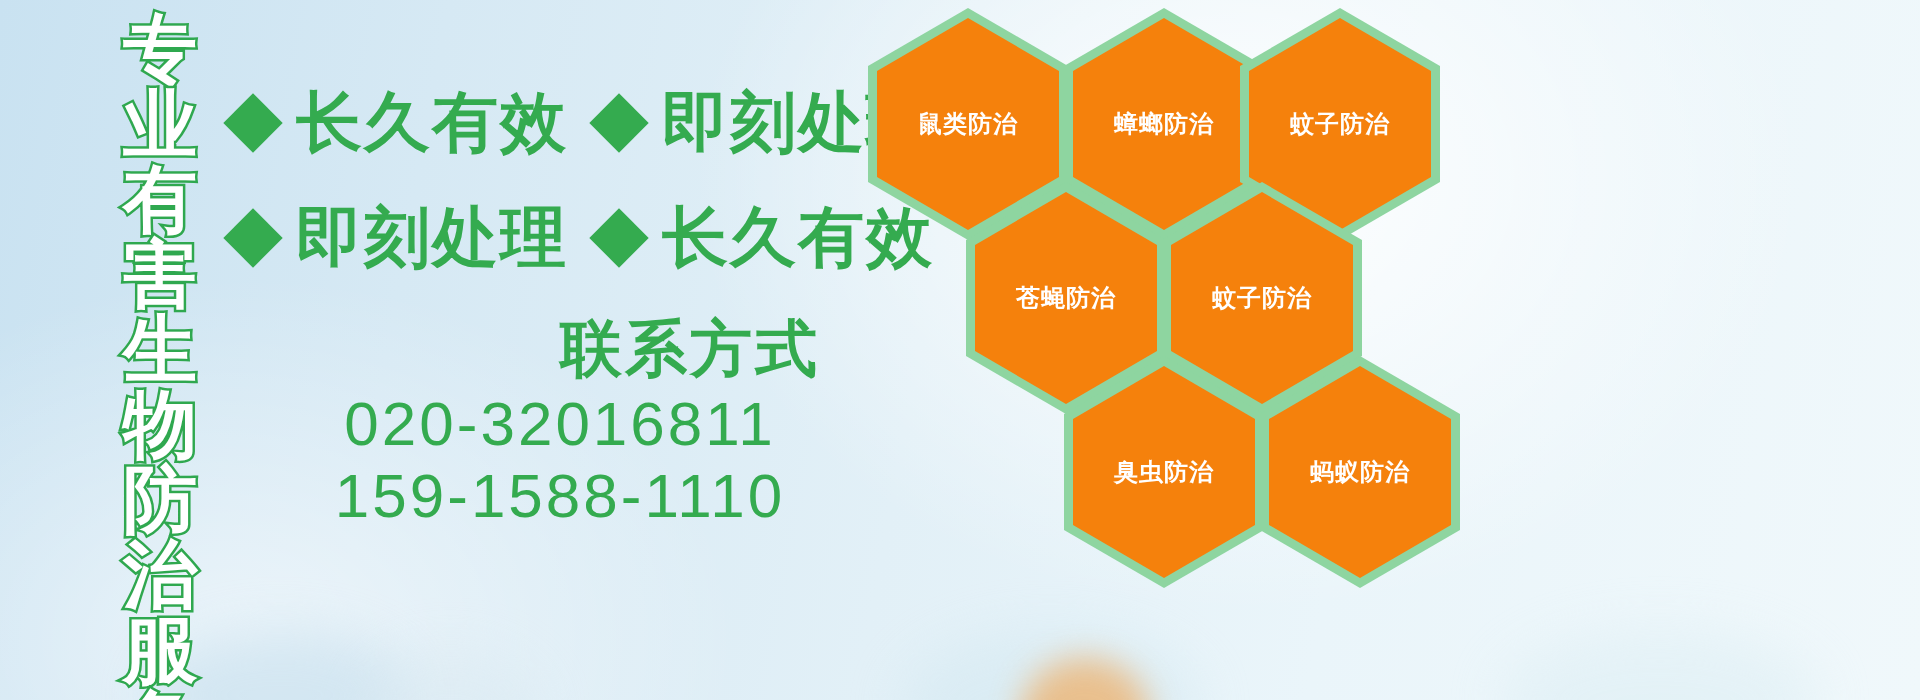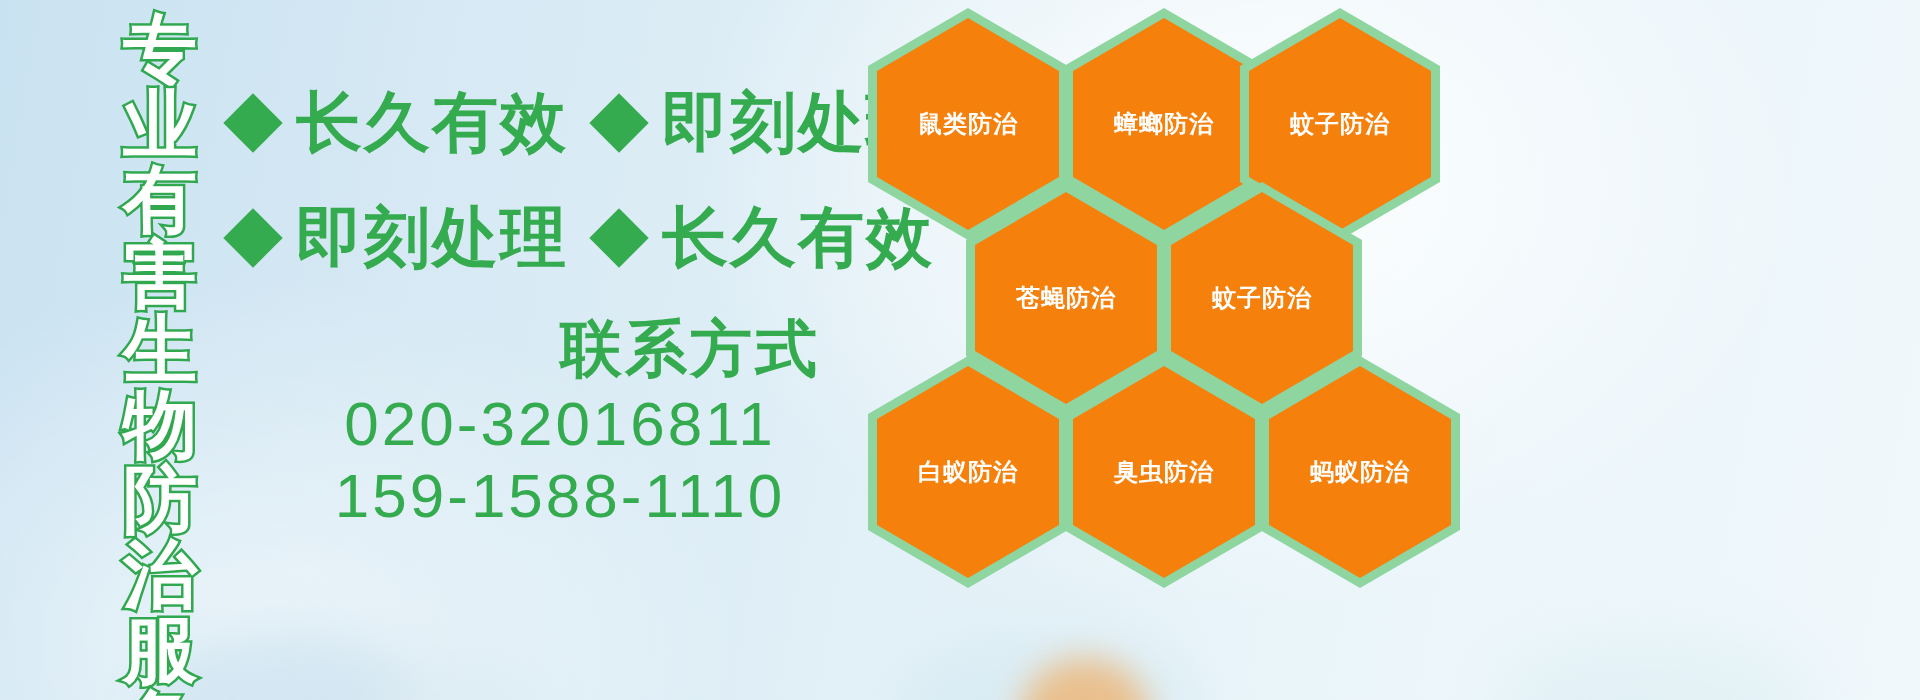--- a/index.html
+++ b/index.html
@@ -138,25 +138,20 @@
       <div class="hex-inner">
         <span class="hex-label">苍蝇防治</span>
       </div>
     </div>
     <div class="hex" style="left:302px;top:182px;">
       <div class="hex-inner">
         <span class="hex-label">蚊子防治</span>
       </div>
     </div>
 
-    <div class="hex" style="left:8px;top:356px;">
-      <div class="hex-inner">
-        <span class="hex-label">白蚁防治</span>
-      </div>
-    </div>
     <div class="hex" style="left:204px;top:356px;">
       <div class="hex-inner">
         <span class="hex-label">臭虫防治</span>
       </div>
     </div>
     <div class="hex" style="left:400px;top:356px;">
       <div class="hex-inner">
         <span class="hex-label">蚂蚁防治</span>
       </div>
     </div>

